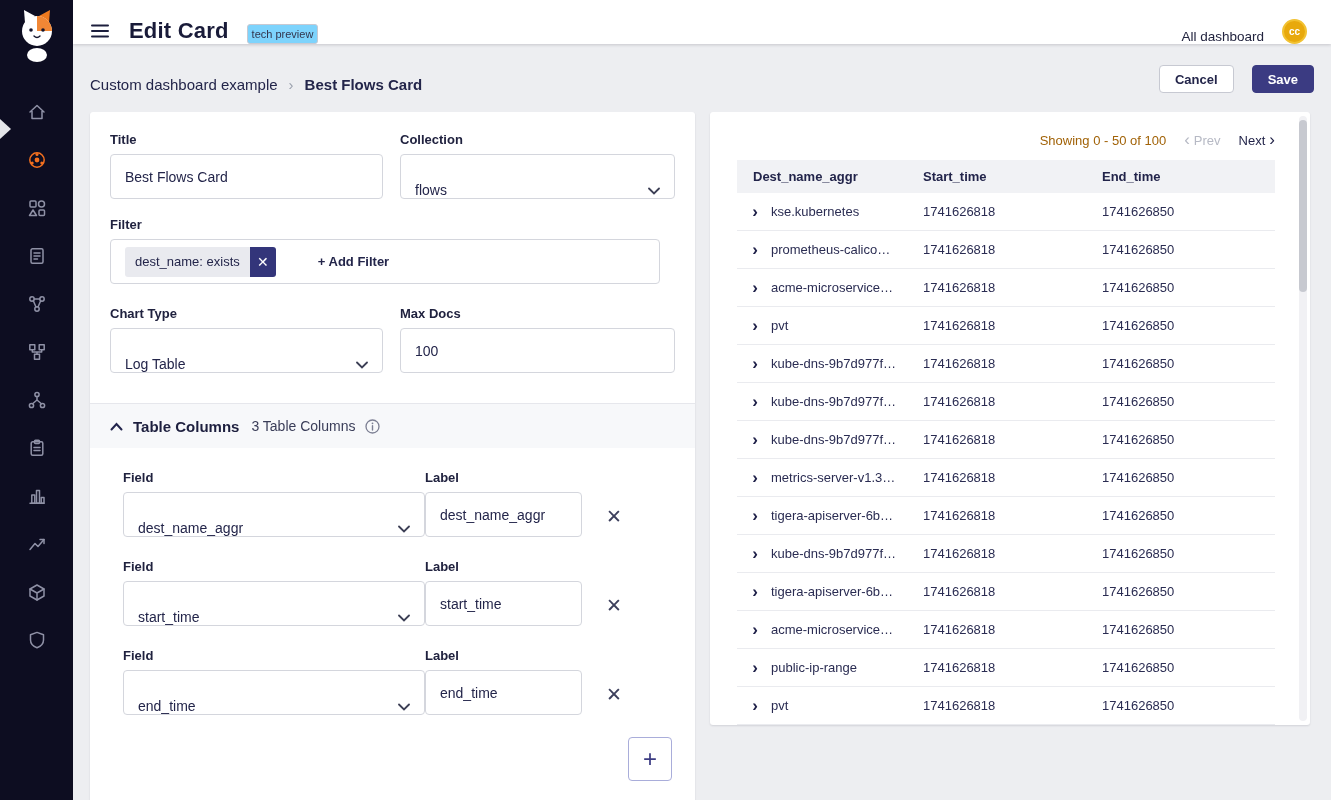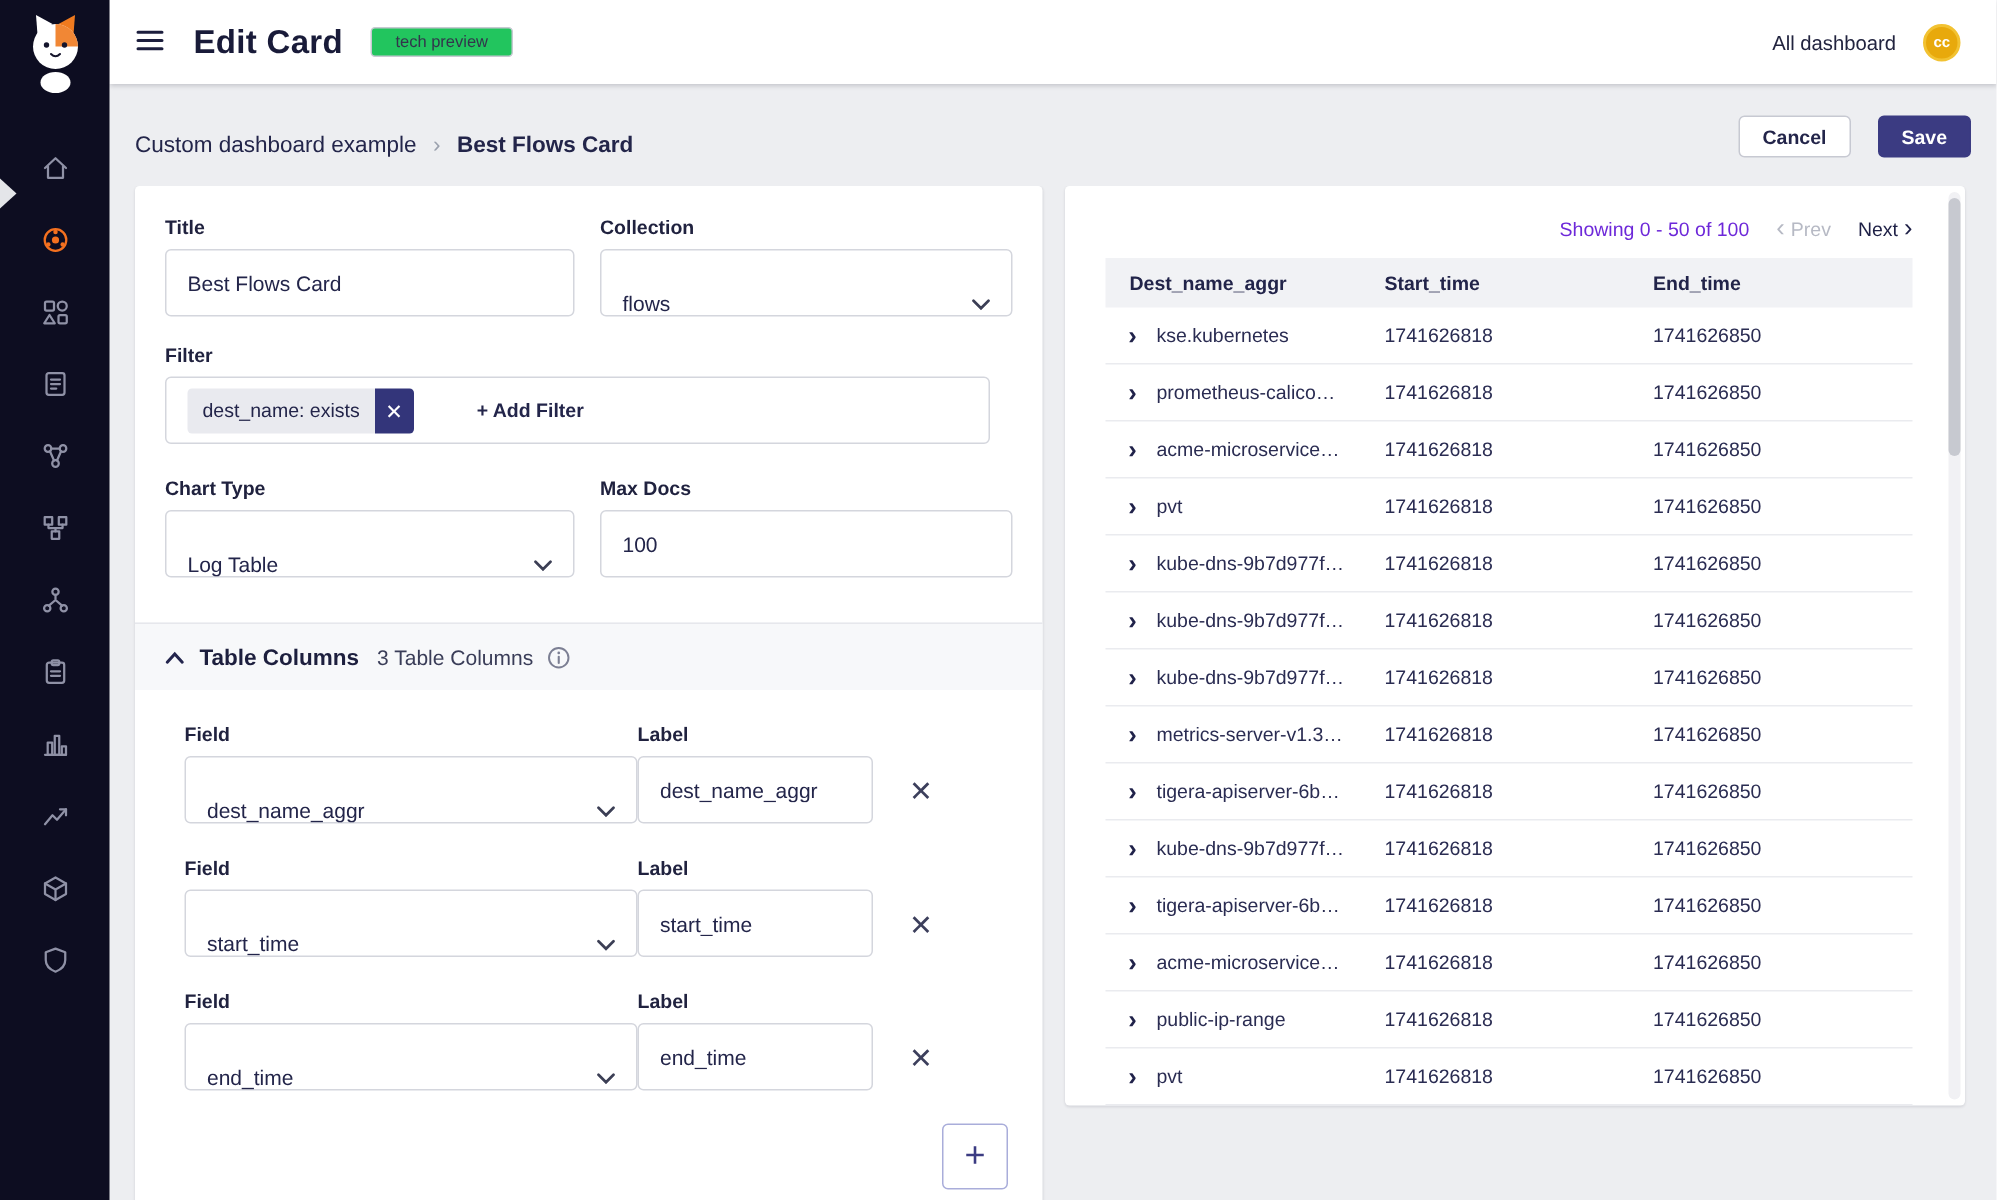--- a/index.html
+++ b/index.html
@@ -12,24 +12,24 @@
   .sidebar{width:73px;background:#0d0d21;flex:none;display:flex;flex-direction:column;align-items:center;position:relative;z-index:6}
   .logo{margin:8px 0 12px;cursor:pointer;background:none;border:none}
   .nav{display:flex;flex-direction:column;margin-top:12px}
   .nav-item{width:73px;height:48px;display:flex;align-items:center;justify-content:center;background:none;border:none;cursor:pointer}
   .nav-item svg{stroke:#8f91a6;fill:none;stroke-width:1.5;stroke-linecap:round;stroke-linejoin:round}
   .nav-item.active svg{stroke:#f4701f}
   .edge-notch{position:absolute;left:0;top:119px;width:0;height:0;border-top:10px solid transparent;border-bottom:10px solid transparent;border-left:11px solid #e4e5e9}
 
   
   .main{flex:1;display:flex;flex-direction:column;min-width:0}
-  .topbar{height:56px;background:#fff;display:flex;align-items:center;padding:0 24px 0 16px;box-shadow:0 1px 3px rgba(20,20,40,.18);position:relative;z-index:5}
+  .topbar{height:44px;background:#fff;display:flex;align-items:flex-end;padding:0 24px 0 16px;box-shadow:0 1px 3px rgba(20,20,40,.18);position:relative;z-index:5}
   .hamburger{background:none;border:none;cursor:pointer;display:flex;align-items:center}
   .page-title{font-size:22px;font-weight:700;color:#191b39;margin-left:18px;letter-spacing:.2px}
-  .badge{margin-left:18px;font-size:11px;color:#33354c;border:1px solid #c7c9d2;border-radius:3px;padding:3px 16px;background:#22c55e}
+  .badge{margin-left:18px;font-size:11px;color:#33354c;border:1px solid #c7c9d2;border-radius:3px;padding:3px 4px;background:#7dd3fc}
   .spacer{flex:1}
   .cluster-sel{font-size:13.5px;color:#22243f;margin-right:18px;background:none;border:none;cursor:pointer}
   .avatar{width:25px;height:25px;border-radius:50%;background:#e8a90c;color:#fff;font-size:10px;font-weight:700;display:flex;align-items:center;justify-content:center;border:2px solid #f2c232;cursor:pointer}
 
   .crumb-row{margin-top:21px;padding:0 17px;display:flex;align-items:flex-end;height:28px}
   .crumb{font-size:15px;color:#23254a}
   .crumb-sep{color:#9aa0ad;margin:0 11px;font-size:15px}
   .crumb-current{font-weight:700}
   .btn-cancel{height:28px;padding:0 15px;background:#fff;border:1px solid #c7c9d2;border-radius:4px;font-size:13px;font-weight:700;color:#23254a;margin-right:18px;cursor:pointer}
   .btn-save{height:28px;padding:0 15px;background:#3b3b82;border:1px solid #3b3b82;border-radius:4px;font-size:13px;font-weight:700;color:#fff;cursor:pointer}
@@ -61,21 +61,21 @@
   .colrow{display:flex;align-items:flex-end;padding-left:13px;margin-top:22px}
   .colrow .select{width:302px}
   .colrow .lblwrap{width:157px}
   .xbtn{background:none;border:none;font-size:19px;color:#3c3f5c;cursor:pointer;margin:0 0 11px 24px;line-height:1}
   .addcol{display:flex;justify-content:flex-end;margin-top:22px;padding-right:3px}
   .addbtn{width:44px;height:44px;border:1px solid #a9adda;border-radius:4px;background:#fff;color:#3b3b82;font-size:24px;cursor:pointer;line-height:1}
 
   
   .preview{width:600px;height:613px;flex:none;position:relative;padding:14px 35px 0 27px}
   .pgrow{display:flex;align-items:center;justify-content:flex-end;gap:18px;height:28px}
-  .showing{font-size:13px;color:#6d28d9}
+  .showing{font-size:13px;color:#a16207}
   .pgbtn{display:flex;align-items:center;gap:4px;background:none;border:none;font-size:13px;cursor:pointer}
   .pgbtn .ch{font-size:17px;line-height:1;margin-top:-2px}
   .pg-prev{color:#b6b9c4}
   .pg-next{color:#1e2046}
   .ptable{margin-top:6px}
   .phead{display:grid;grid-template-columns:186px 179px 1fr;height:33px;background:#f1f2f5;align-items:center;font-size:13px;font-weight:700;color:#22244a}
   .phead .c1{padding-left:16px}
   .prow{display:grid;grid-template-columns:186px 179px 1fr;height:38px;align-items:center;border-bottom:1px solid #eaebef;font-size:13px;color:#2a2c52}
   .prow .c1{display:flex;align-items:center;padding-left:10px;gap:8px;overflow:hidden;white-space:nowrap}
   .rowchev{background:none;border:none;font-size:17px;font-weight:700;color:#20224a;cursor:pointer;width:16px;line-height:1;padding:0}

